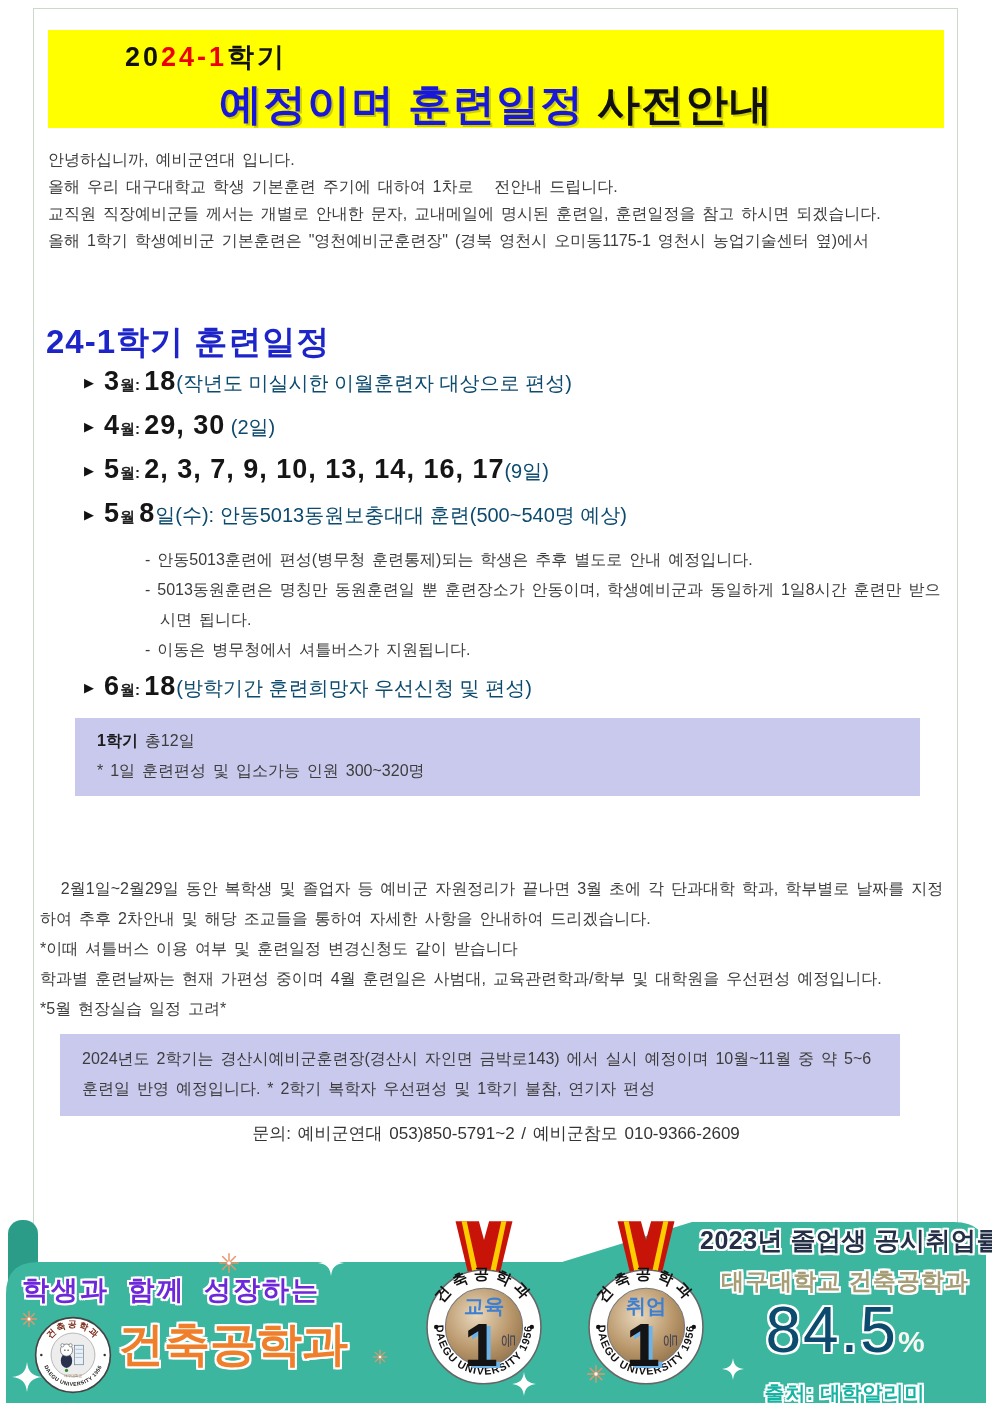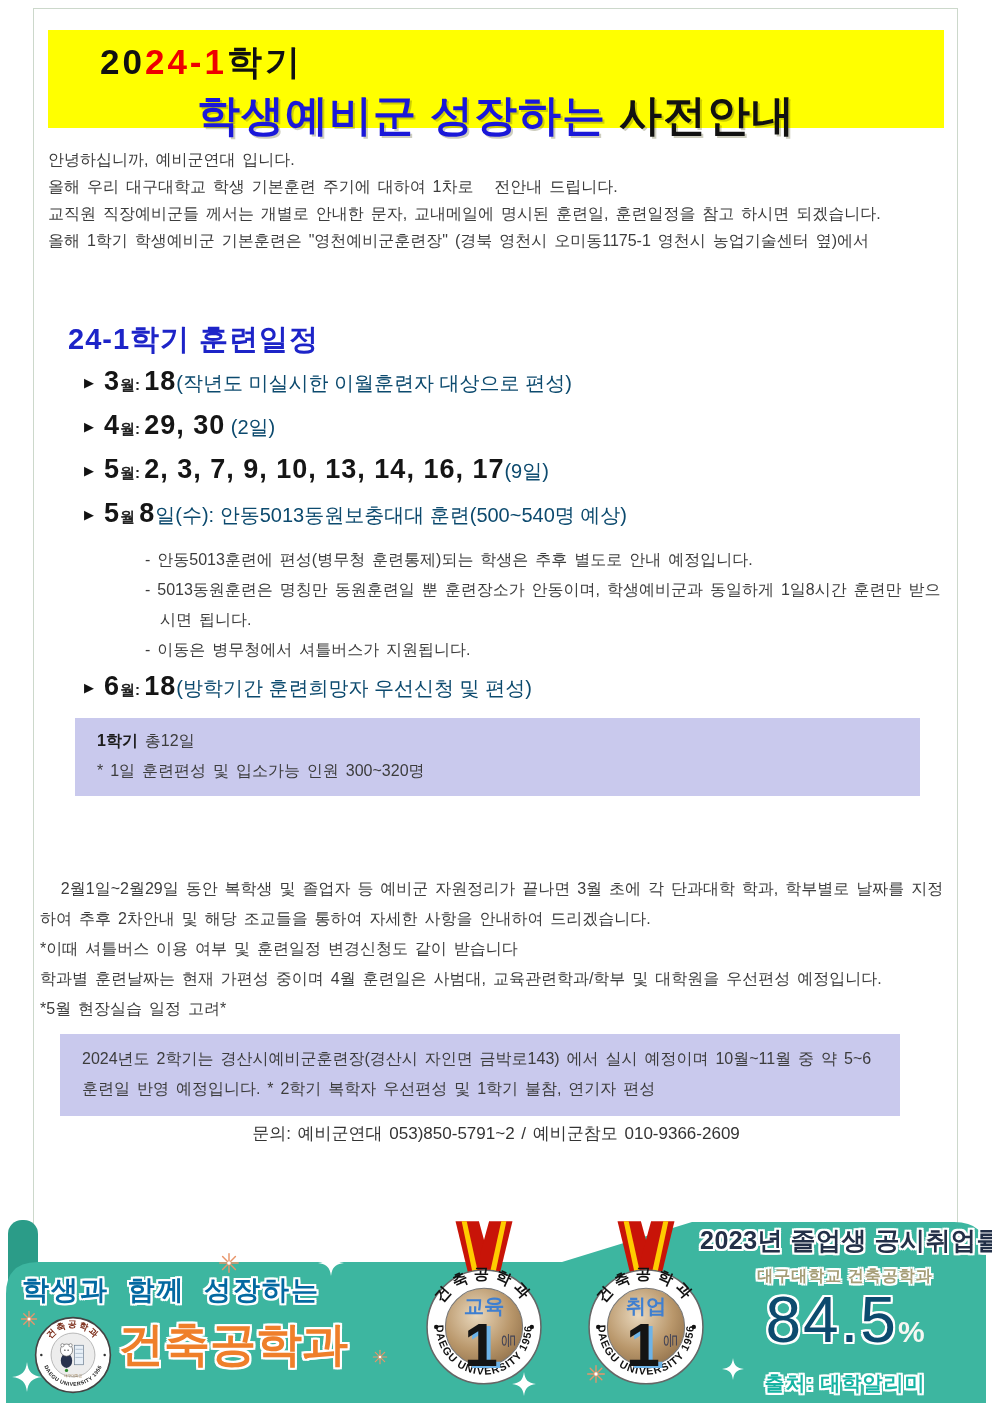--- a/index.html
+++ b/index.html
@@ -5,30 +5,30 @@
   html,body{margin:0;padding:0;background:#e9e9e9;}
   .page{
     position:relative;width:992px;height:1403px;margin:0 auto;
     background:#ffffff;overflow:hidden;
     font-family:"Liberation Sans","DejaVu Sans",sans-serif;color:#3c3c3c;
   }
   .frame{position:absolute;left:33px;top:8px;width:923px;height:1254px;
     border-left:1px solid #ccd8cb;border-top:1px solid #ccd8cb;border-right:1px solid #ccd8cb;}
   
   .banner{position:absolute;left:48px;top:30px;width:896px;height:98px;background:#ffff00;}
-  .banner-line1{padding:9px 0 0 52px;font-size:35px;font-weight:800;letter-spacing:3px;color:#111;}
+  .banner-line1{padding:9px 0 0 52px;font-size:27px;font-weight:800;letter-spacing:3px;color:#111;margin-left:25px;}
   .banner-line1 .red{color:#ee0000;}
   .banner-line2{margin-top:1px;text-align:center;font-size:43px;font-weight:800;letter-spacing:1px;
     color:#1a18d8;text-shadow:2px 2px 0 rgba(60,60,0,0.25);white-space:nowrap;}
   .banner-line2 .black{color:#111;text-align:center;}
   
   .intro{position:absolute;left:48px;top:146px;width:900px;font-size:16px;line-height:27px;word-spacing:2.5px;}
   .intro-line{white-space:pre-wrap;}
   
-  .sched-heading{position:absolute;left:68px;top:320px;font-size:29px;font-weight:800;color:#1d24c8;letter-spacing:1px;}
+  .sched-heading{position:absolute;left:46px;top:320px;font-size:33px;font-weight:800;color:#1d24c8;letter-spacing:1px;}
   .sched-list{position:absolute;left:48px;top:366px;width:900px;}
   .sched-row{margin-bottom:13px;white-space:nowrap;}
   .b-mark{display:inline-block;width:20px;margin-left:36px;font-size:13px;color:#111;vertical-align:3px;}
   .b-num{font-size:27px;font-weight:800;color:#151515;letter-spacing:1px;}
   .b-sm{font-size:15px;font-weight:700;color:#222;}
   .b-note{font-size:20px;color:#0c4a6e;}
   .subnotes{margin:16px 0 6px 0;}
   .subnote{padding-left:112px;text-indent:-15px;font-size:16px;line-height:30px;word-spacing:2.5px;max-width:870px;white-space:normal;}
   
   .box1{position:absolute;left:75px;top:718px;width:845px;background:#c9c9ed;
@@ -38,44 +38,44 @@
   .box2{position:absolute;left:60px;top:1034px;width:840px;background:#c9c9ed;
     padding:10px 18px 12px 22px;box-sizing:border-box;font-size:16px;line-height:30px;word-spacing:2.5px;}
   
   .paras{position:absolute;left:40px;top:874px;width:912px;font-size:16px;line-height:30px;word-spacing:2.5px;}
   .para{white-space:pre-wrap;}
   .contact{position:absolute;left:48px;top:1122px;width:896px;text-align:center;font-size:17px;color:#333;word-spacing:2px;}
   
   .footer{position:absolute;left:0;top:1216px;width:992px;height:187px;}
   .footer-bg{position:absolute;left:0;top:0;}
   .ow{text-shadow:-2px -2px 0 #fff,2px -2px 0 #fff,-2px 2px 0 #fff,2px 2px 0 #fff,-2px 0 0 #fff,2px 0 0 #fff,0 -2px 0 #fff,0 2px 0 #fff;}
-  .slogan{position:absolute;left:22px;top:56px;font-size:27px;font-weight:800;letter-spacing:2px;word-spacing:9px;color:#0369a1;white-space:nowrap;}
+  .slogan{position:absolute;left:22px;top:56px;font-size:27px;font-weight:800;letter-spacing:2px;word-spacing:9px;color:#6d28d9;white-space:nowrap;}
   .dept-big{position:absolute;left:118px;top:98px;font-size:46px;font-weight:800;letter-spacing:0px;color:#ef7f2a;white-space:nowrap;}
   .seal{position:absolute;left:34px;top:100px;}
   .medal{position:absolute;top:5px;}
   .medal.m1{left:423px;}
   .medal.m2{left:585px;}
   .stats{position:absolute;left:700px;top:8px;width:290px;text-align:center;}
   .stats-line1{font-size:25px;font-weight:800;color:#233048;letter-spacing:0.5px;white-space:nowrap;}
-  .stats-line2{margin-top:9px;font-size:16px;font-weight:800;color:#a59d76;letter-spacing:1px;white-space:nowrap;}
+  .stats-line2{margin-top:9px;font-size:23px;font-weight:800;color:#a59d76;letter-spacing:1px;white-space:nowrap;}
   .stats-rate{margin-top:0px;line-height:66px;white-space:nowrap;}
   .stats-rate .num{font-size:64px;font-weight:400;color:#0c4a6e;letter-spacing:2px;}
   .stats-rate .unit{font-size:30px;font-weight:800;color:#f7f7f2;}
   .stats-source{margin-top:0px;font-size:20px;font-weight:800;color:#15b3a2;letter-spacing:1px;white-space:nowrap;}
   .sparkle{position:absolute;}
 </style>
 </head>
 <body>
 
 <div class="page">
   <div class="frame"></div>
 
   <div class="banner">
     <div class="banner-line1"><span>20</span><span class="red">24-1</span><span>학기</span></div>
-    <div class="banner-line2"><span>학생예비군 성장하는</span><span class="black"> 사전안내</span></div>
+    <div class="banner-line2"><span>예정이며 훈련일정</span><span class="black"> 사전안내</span></div>
   </div>
 
   <div class="intro">
     <div class="intro-line">안녕하십니까, 예비군연대 입니다.</div>
     <div class="intro-line">올해 우리 대구대학교 학생 기본훈련 주기에 대하여 1차로   전안내 드립니다.</div>
     <div class="intro-line">교직원 직장예비군들 께서는 개별로 안내한 문자, 교내메일에 명시된 훈련일, 훈련일정을 참고 하시면 되겠습니다.</div>
     <div class="intro-line">올해 1학기 학생예비군 기본훈련은 "영천예비군훈련장" (경북 영천시 오미동1175-1 영천시 농업기술센터 옆)에서</div>
   </div>
 
   <div class="sched-heading">24-1학기 훈련일정</div>

